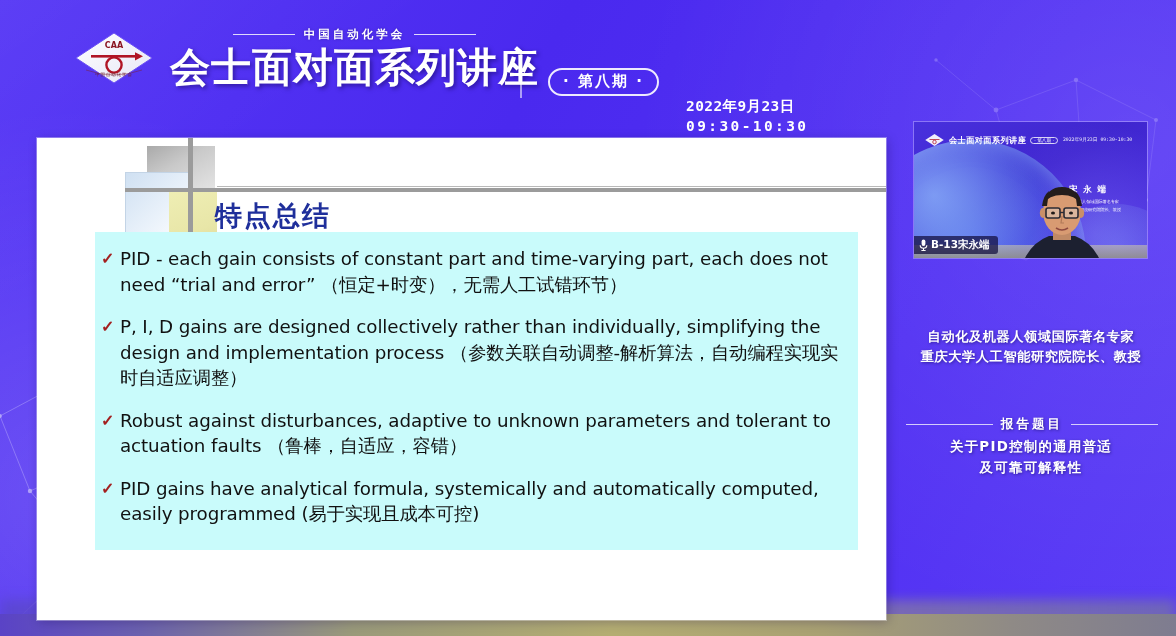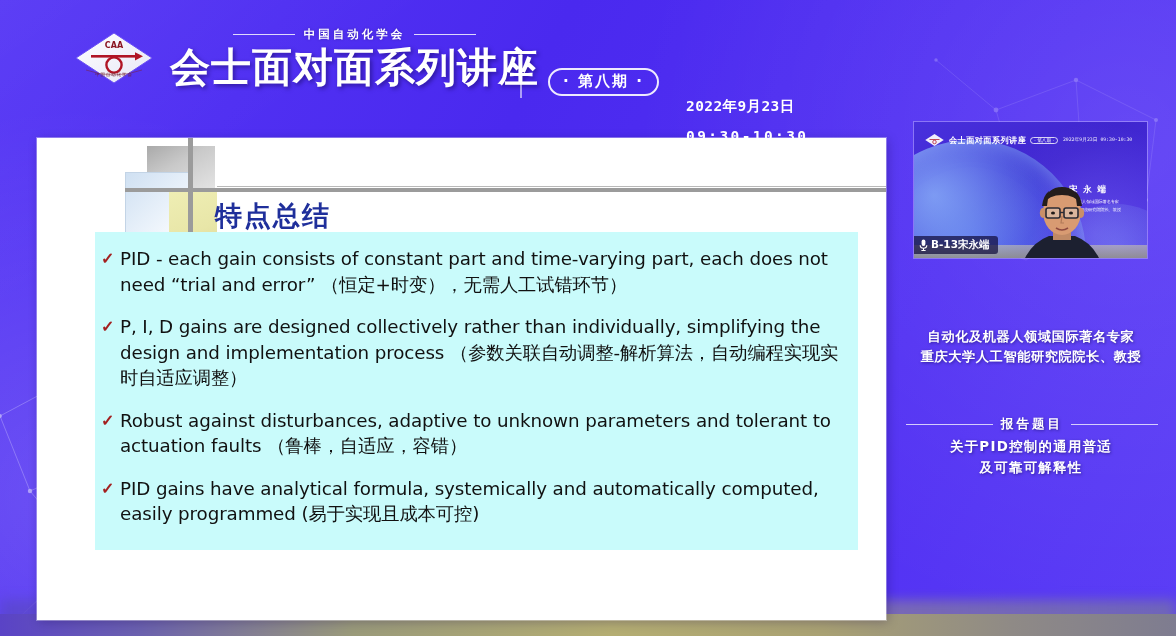--- a/index.html
+++ b/index.html
@@ -75,21 +75,21 @@
     padding:2px 13px 3px; color:#fff; white-space:nowrap;
     font-size:15px; font-weight:700; letter-spacing:2px;
     font-family:"DejaVu Sans", sans-serif;
     z-index:6;
   }
   #datetime {
     position:absolute; left:686px; top:64px;
     color:#fff; z-index:6; font-family:"DejaVu Sans Mono", monospace;
   }
   #datetime .d1 { font-size:14.5px; font-weight:700; letter-spacing:.4px; white-space:nowrap;margin-top:33px; }
-  #datetime .d2 { font-size:14.5px; font-weight:700; letter-spacing:2.4px; white-space:nowrap; margin-top:12px; }
+  #datetime .d2 { font-size:14.5px; font-weight:700; letter-spacing:2.4px; white-space:nowrap; margin-top:2px; }
 
   
   #slide {
     position:absolute; left:37px; top:138px; width:849px; height:482px;
     background:#fff; overflow:hidden;
     box-shadow:0 0 0 1px rgba(255,255,255,.35), 2px 2px 10px rgba(20,4,80,.28);
     z-index:4;
   }
   #slideInner { position:absolute; inset:0; }
 

